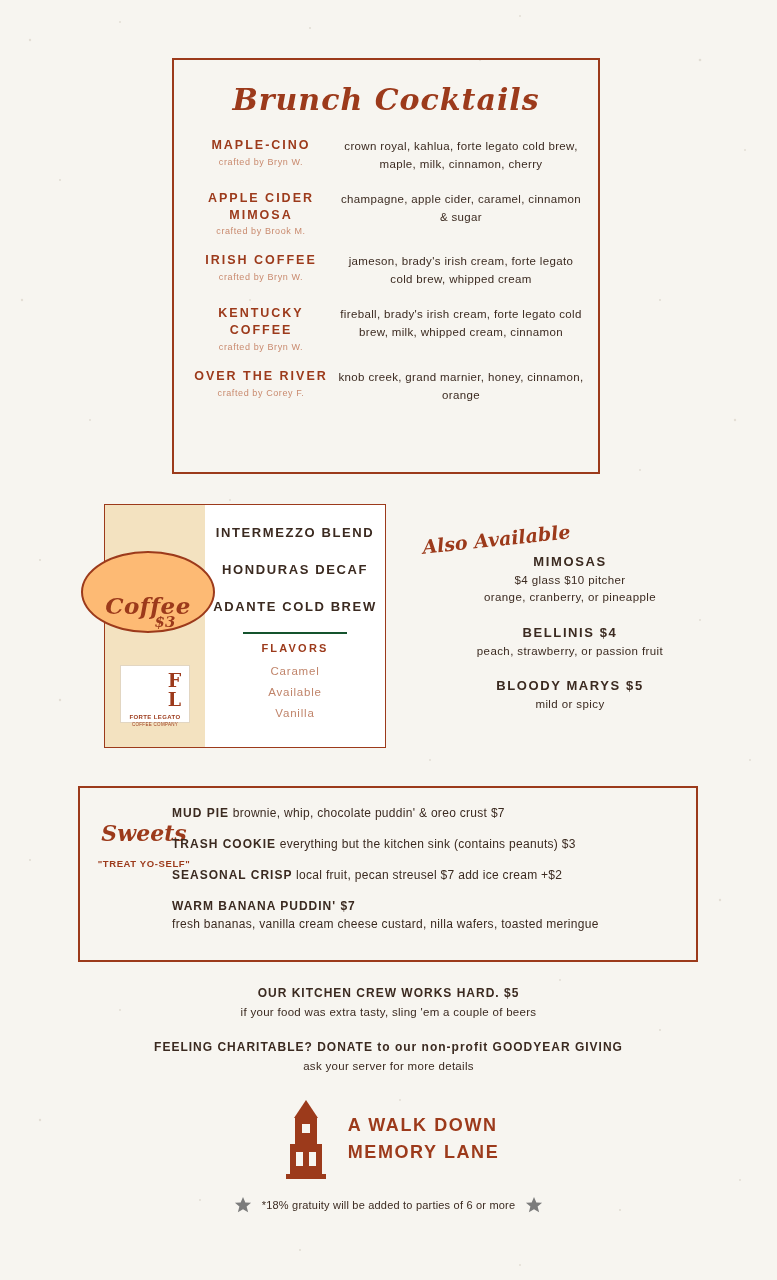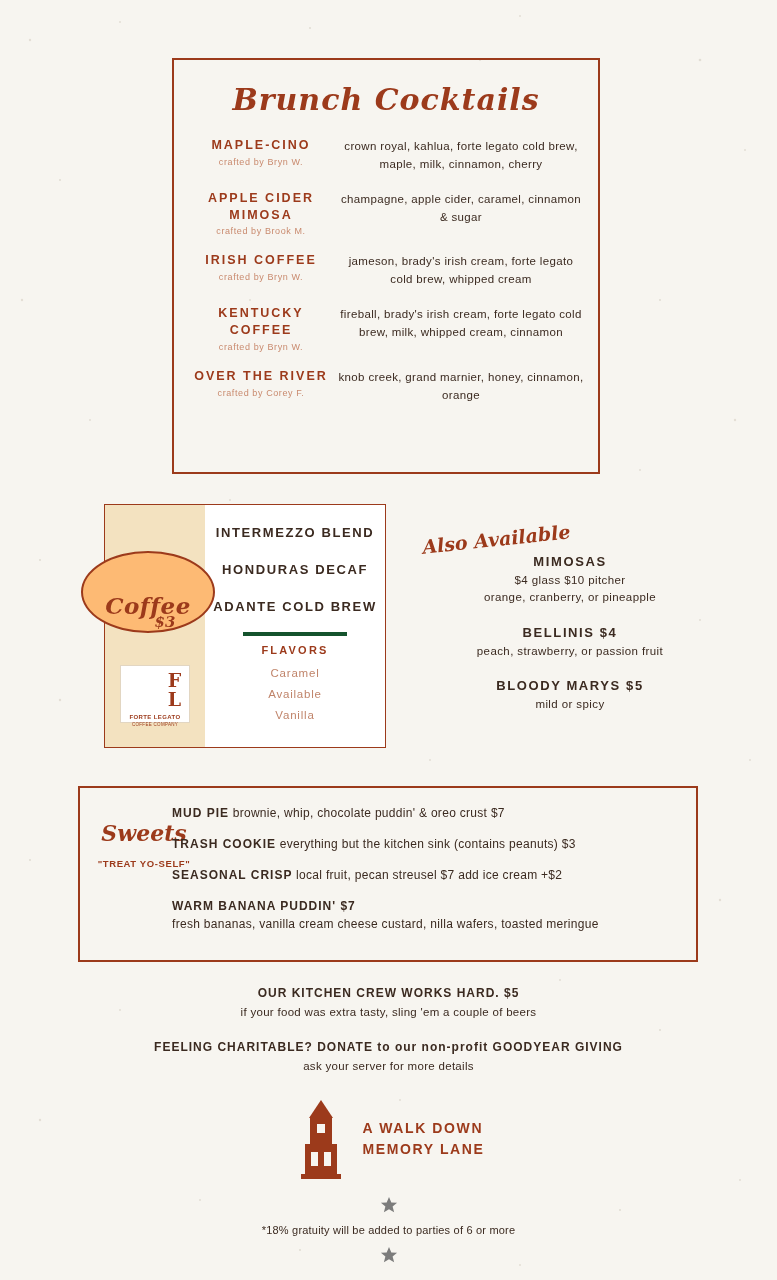--- a/index.html
+++ b/index.html
@@ -171,21 +171,21 @@
     font-size: 13px;
     font-weight: bold;
     letter-spacing: 1.6px;
     margin-bottom: 22px;
   }
   .flavors-head {
     color: #9c3a1b;
     font-size: 11px;
     font-weight: bold;
     letter-spacing: 2.2px;
-    border-top: 4px solid #14532d;
+    border-top: 2px solid #14532d;
     display: inline-block;
     padding: 8px 18px 0 18px;
     margin-top: -4px;
   }
   .flavor {
     color: #c0846a;
     font-size: 11.5px;
     letter-spacing: .8px;
     margin-top: 9px;
   }
@@ -296,36 +296,35 @@
     left: 0;
     top: 1098px;
     width: 100%;
     display: flex;
     justify-content: center;
     align-items: center;
   }
   .tower { margin-right: 14px; }
   .memory-text {
     color: #9c3a1b;
-    font-size: 14px;
+    font-size: 18px;
     font-weight: bold;
     letter-spacing: 1.6px;
     line-height: 1.5;
   }
 
   .gratuity {
     position: absolute;
     left: 0;
     top: 1196px;
     width: 100%;
     display: flex;
     justify-content: center;
     align-items: center;
     gap: 10px;
-    flex-direction: column;
   }
   .gratuity-text {
     font-size: 11px;
     letter-spacing: .2px;
     color: #3b2a20;
   }
 </style>
 </head>
 <body>
 

